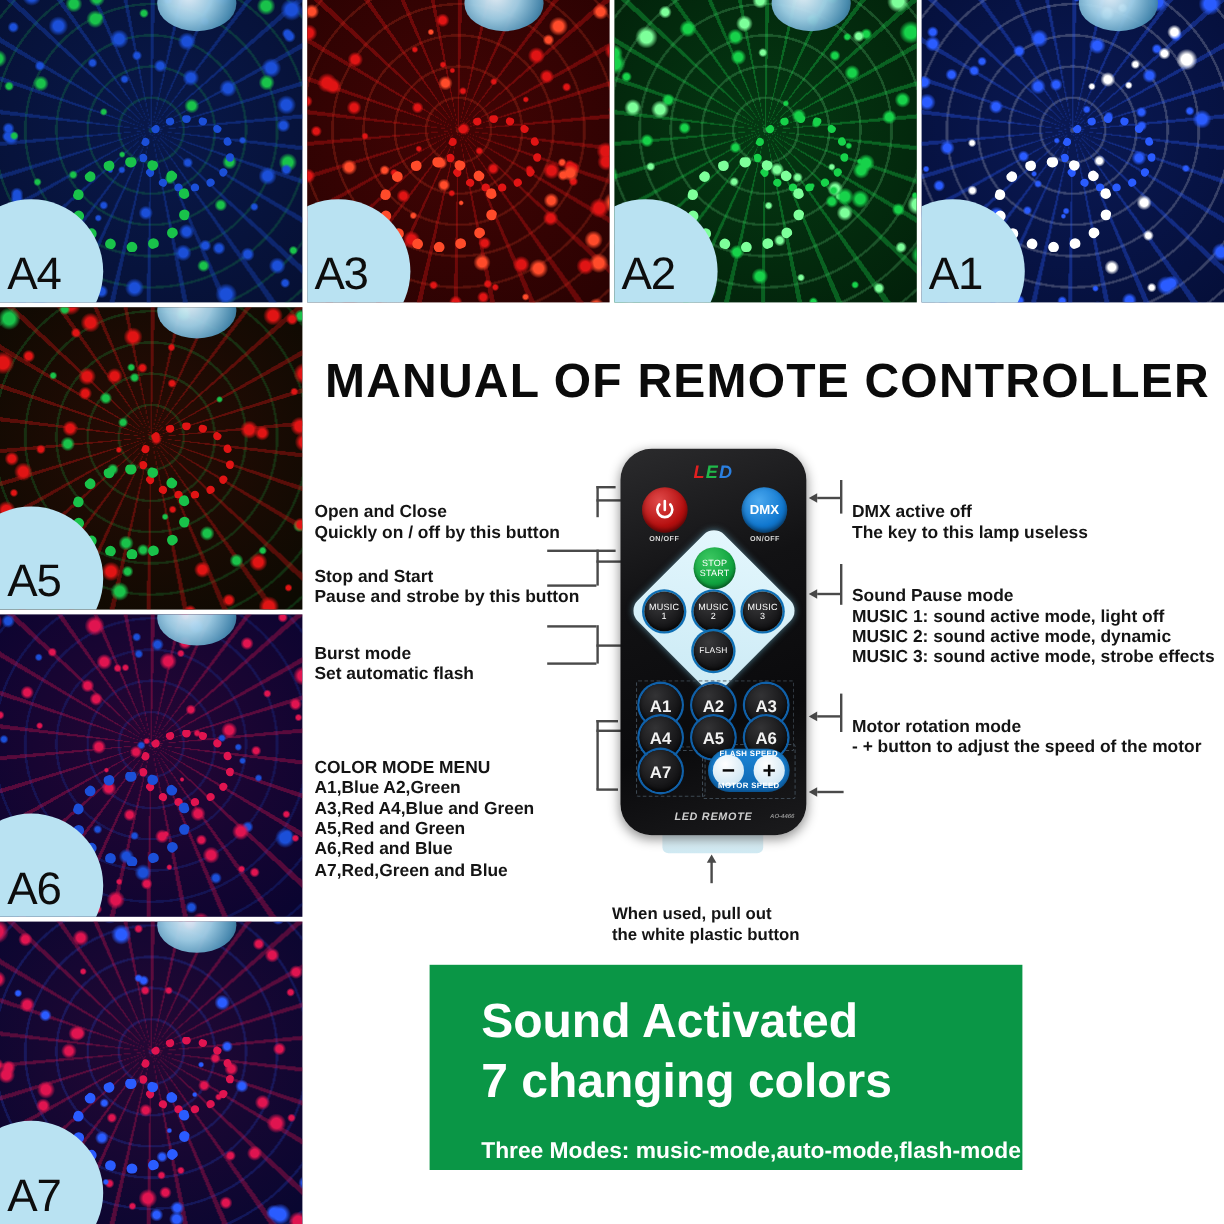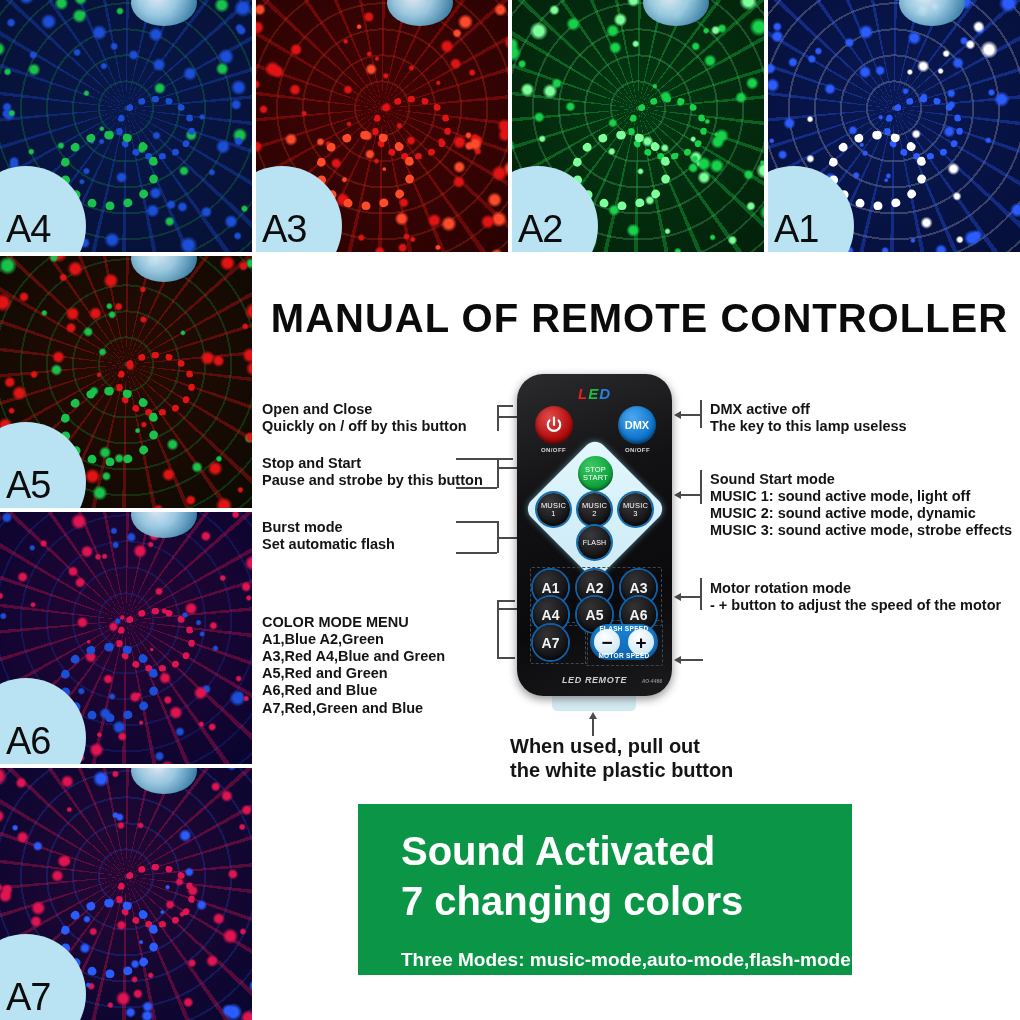--- a/index.html
+++ b/index.html
@@ -22,21 +22,21 @@
   .ball{position:absolute;width:66px;height:46px;border-radius:50%;
         background:radial-gradient(circle at 40% 35%,#eaf6ff 0%,#9fd0e8 40%,#4b8fb5 75%,#21506c 100%);
         opacity:.95;}
 
   
   .title{position:absolute;left:262px;top:296px;width:755px;text-align:center;
          font-size:40px;font-weight:700;letter-spacing:1px;color:#0b0b0b;
          font-family:"Liberation Sans",sans-serif;}
 
   
-  .ann{position:absolute;font-weight:bold;font-size:14.5px;line-height:1.18;color:#141414;}
+  .ann{position:absolute;font-weight:bold;font-size:14.5px;line-height:1.18;color:#141414;margin-top:18px;}
   .ann div{white-space:nowrap;}
 
   
   .conn{position:absolute;background:#4a4a4a;}
   .vline{width:2px;}
   .hline{height:2px;}
   .arrowR{position:absolute;width:0;height:0;border-top:4px solid transparent;
           border-bottom:4px solid transparent;border-left:7px solid #4a4a4a;}
   .arrowL{position:absolute;width:0;height:0;border-top:4px solid transparent;
           border-bottom:4px solid transparent;border-right:7px solid #4a4a4a;}
@@ -190,21 +190,21 @@
   <div>A5,Red and Green</div>
   <div>A6,Red and Blue</div>
   <div>A7,Red,Green and Blue</div>
 </div>
 
 <div class="ann" style="left:710px;top:401px;">
   <div>DMX active off</div>
   <div>The key to this lamp useless</div>
 </div>
 <div class="ann" style="left:710px;top:471px;">
-  <div>Sound Start mode</div>
+  <div>Sound Pause mode</div>
   <div>MUSIC 1: sound active mode, light off</div>
   <div>MUSIC 2: sound active mode, dynamic</div>
   <div>MUSIC 3: sound active mode, strobe effects</div>
 </div>
 <div class="ann" style="left:710px;top:580px;">
   <div>Motor rotation mode</div>
   <div>- + button to adjust the speed of the motor</div>
 </div>
 
 <div class="conn vline" style="left:497px;top:405px;height:26px;"></div>
@@ -241,21 +241,21 @@
 <div class="conn vline" style="left:700px;top:578px;height:32px;"></div>
 <div class="conn hline" style="left:681px;top:596px;width:19px;"></div>
 <div class="arrowL" style="left:674px;top:593px;"></div>
 
 <div class="conn hline" style="left:681px;top:659px;width:22px;"></div>
 <div class="arrowL" style="left:674px;top:656px;"></div>
 
 <div class="conn vline" style="left:592px;top:718px;height:18px;"></div>
 <div class="arrowU" style="left:589px;top:712px;"></div>
 
-<div class="ann" style="left:510px;top:735px;font-size:20px;">
+<div class="ann" style="left:510px;top:735px;font-size:14px;">
   <div>When used,  pull out</div>
   <div>the white plastic button</div>
 </div>
 
 <div class="sheet"></div>
 <div id="remote">
   <div class="led-logo">
     <span id="logo-l" style="color: rgb(224, 32, 32);">L</span><span id="logo-e" style="color: rgb(32, 184, 74);">E</span><span id="logo-d" style="color: rgb(42, 127, 224);">D</span>
   </div>
 

